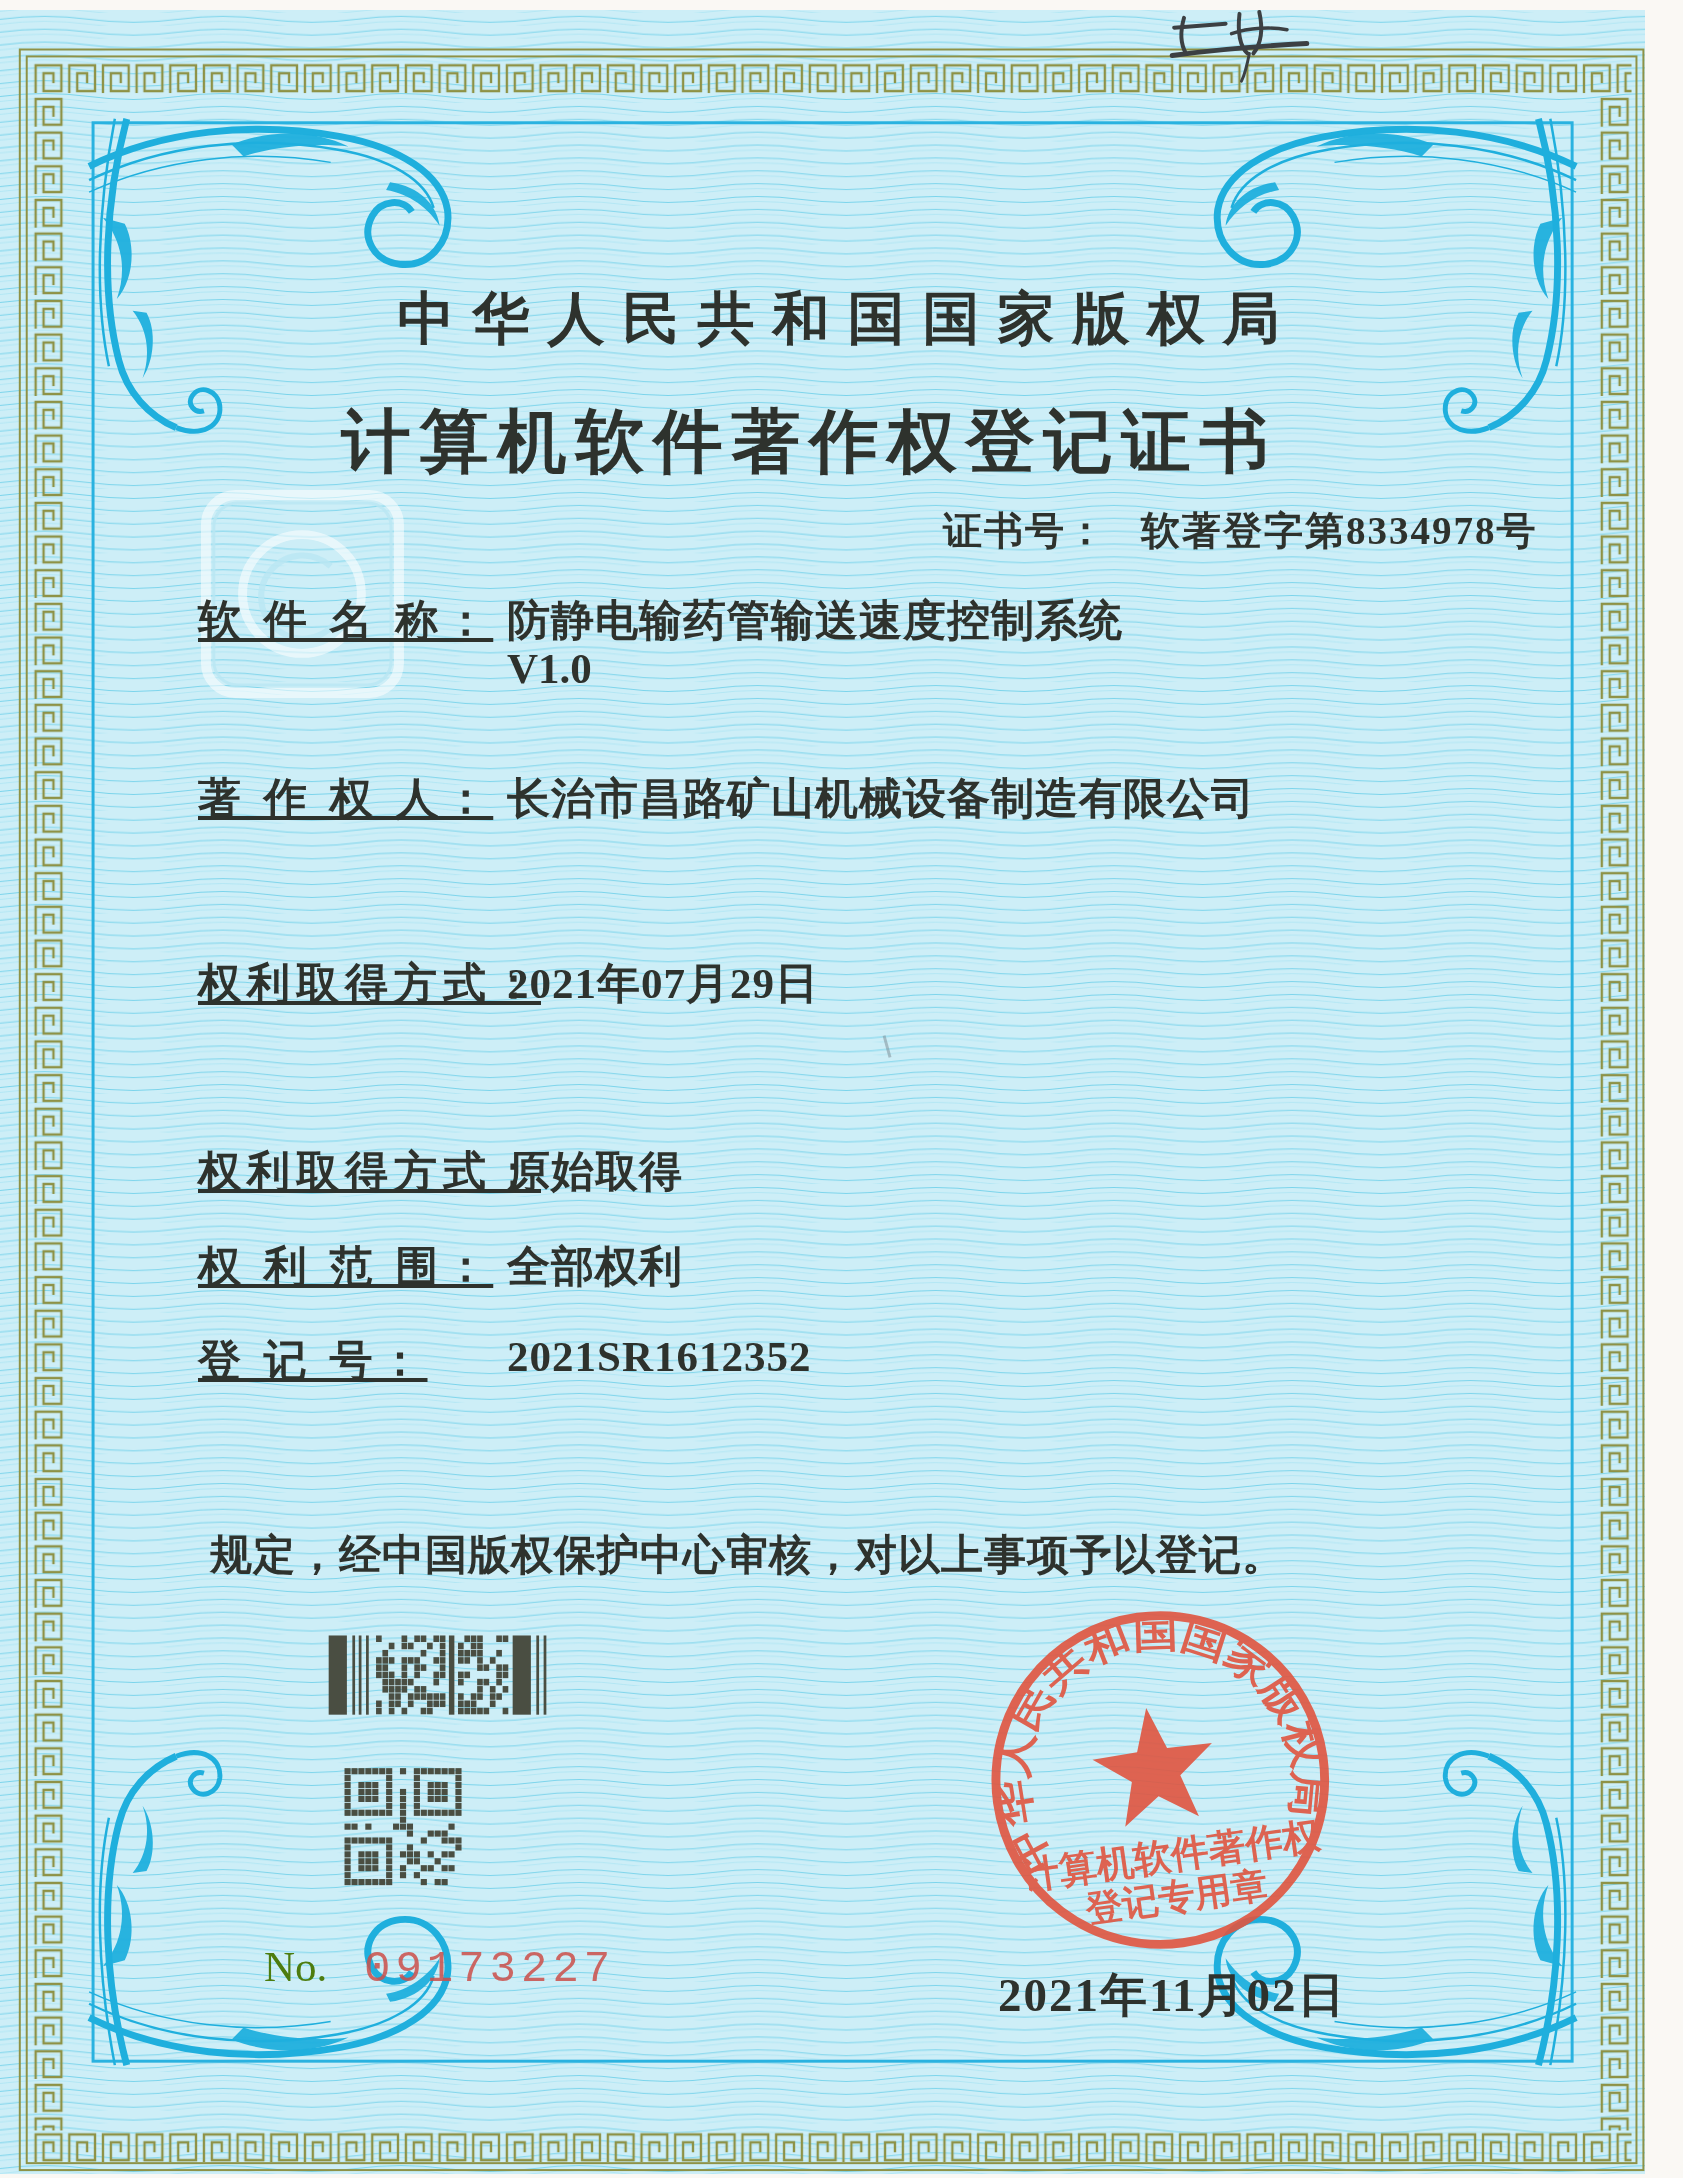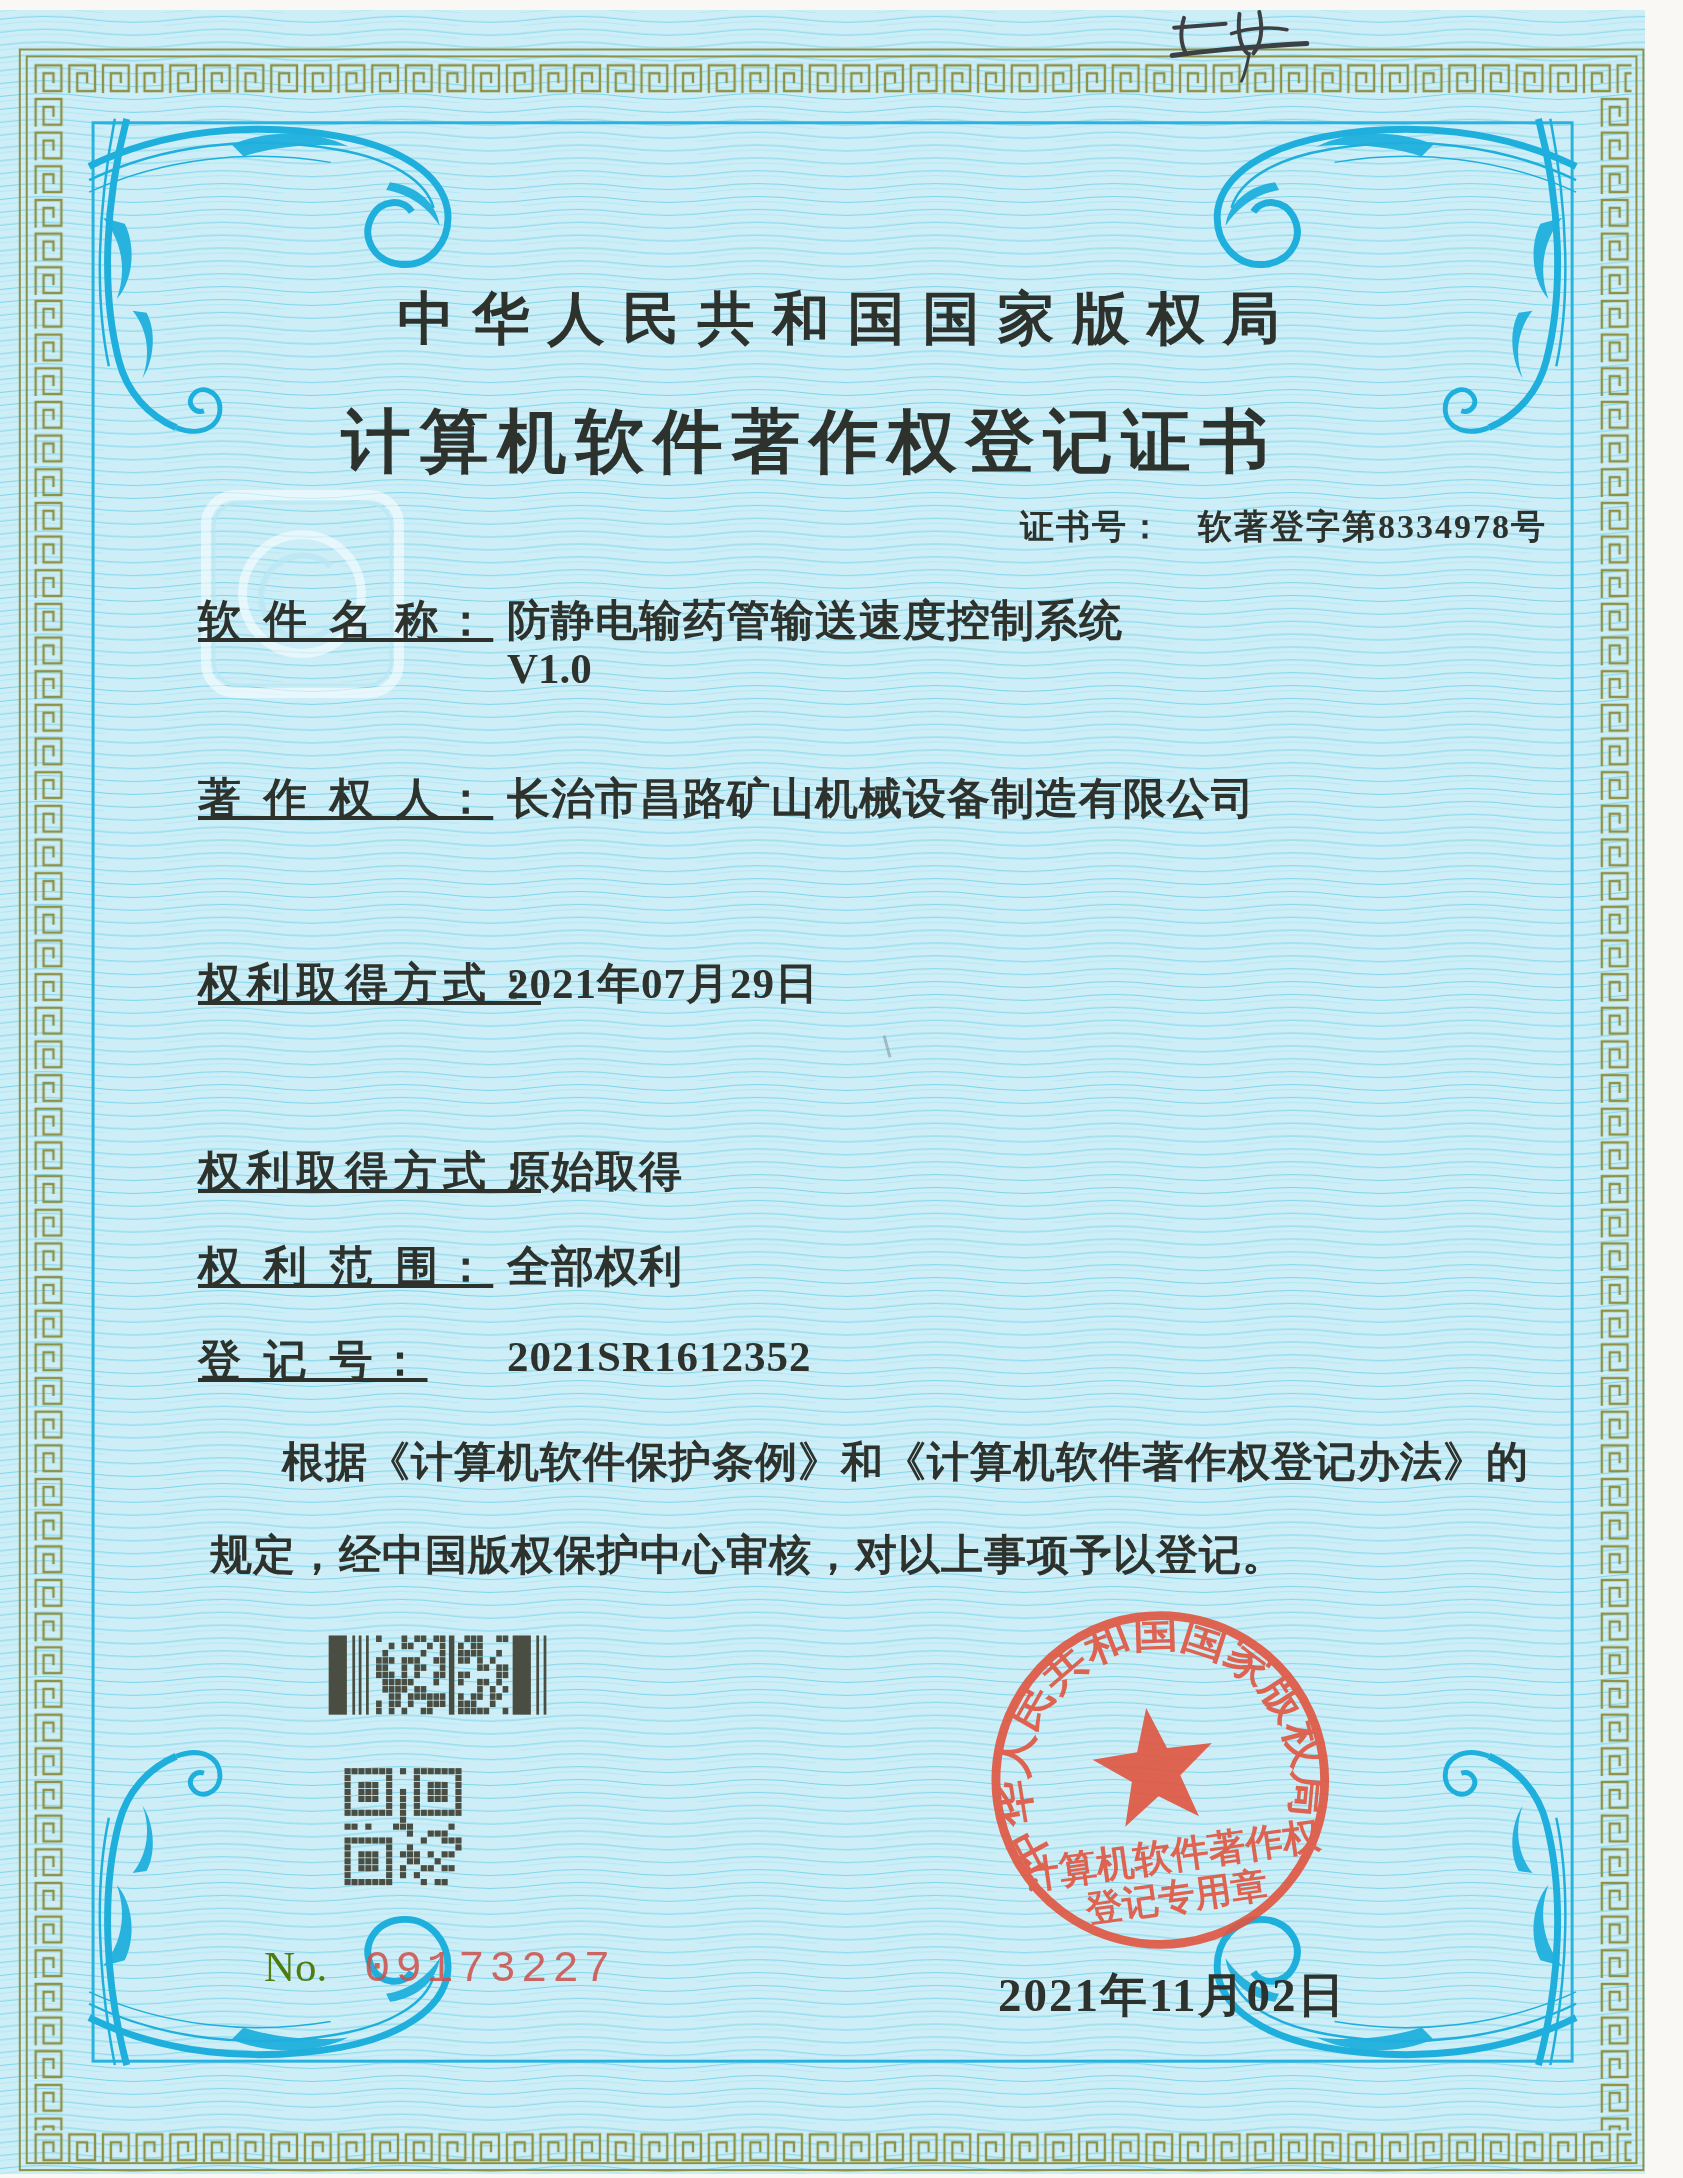--- a/index.html
+++ b/index.html
@@ -10,21 +10,21 @@
   html,body{margin:0;padding:0;background:#e8e8e8;}
   .page{position:relative;width:1683px;height:2178px;background:var(--bg);overflow:hidden;
         font-family:"Liberation Serif","DejaVu Serif",serif;color:var(--ink);}
   .bgsvg{position:absolute;left:0;top:0;z-index:0;}
   .layer{position:absolute;left:0;top:0;width:1683px;height:2178px;z-index:2;}
   .abs{position:absolute;white-space:nowrap;}
   .title{left:0;width:1683px;text-align:center;top:281px;font-size:57px;font-weight:bold;
          letter-spacing:18px;transform:translateX(6px);}
   .subtitle{left:0;width:1683px;text-align:center;top:396px;font-size:69px;font-weight:bold;
             letter-spacing:9px;transform:translateX(-32px);}
-  .certno{left:1020px;top:504px;font-size:34px;font-weight:bold;letter-spacing:2px;}
+  .certno{left:943px;top:504px;font-size:39px;font-weight:bold;letter-spacing:2px;}
   .certno .gap{display:inline-block;width:34px;}
   .frow{left:198px;font-size:43px;font-weight:bold;}
   .frow .lab{letter-spacing:6px;text-decoration:underline;}
   .frow .val{position:absolute;left:309px;letter-spacing:1px;text-align:right;}
   .v2{left:507px;top:644px;font-size:43px;font-weight:bold;}
   .st-line{font-size:42px;font-weight:bold;letter-spacing:1px;}
   .serial-no{left:264px;top:1942px;font-size:43px;color:#4d7c0f;}
   .serial-num{left:364px;top:1944px;font-size:44px;color:var(--numred);letter-spacing:5px;
               font-family:"Liberation Mono","DejaVu Sans Mono",monospace;opacity:.85;}
   .issue-date{left:998px;top:1964px;font-size:47px;font-weight:bold;letter-spacing:2px;text-align:right;}
@@ -440,21 +440,20 @@
     <div class="abs frow" style="top:1238px">
       <span class="lab">权 利 范 围：</span>
       <span class="val">全部权利</span>
     </div>
 
     <div class="abs frow" style="top:1332px">
       <span class="lab">登  记  号：</span>
       <span class="val">2021SR1612352</span>
     </div>
 
-    <div class="abs st-line" style="left:282px;top:1434px">根据《计算机软件保护条例》和《计算机软件著作权登记办法》的</div>
     <div class="abs st-line" style="left:210px;top:1527px">规定，经中国版权保护中心审核，对以上事项予以登记。</div>
 
     <div class="abs serial-no">No.</div>
     <div class="abs serial-num">09173227</div>
 
     <div class="abs issue-date">2021年11月02日</div>
   </div>
 
   <div class="strip" style="left:1645px;top:0;width:38px;height:2178px"></div>
   <div class="strip" style="left:0;top:0;width:1683px;height:10px"></div>

